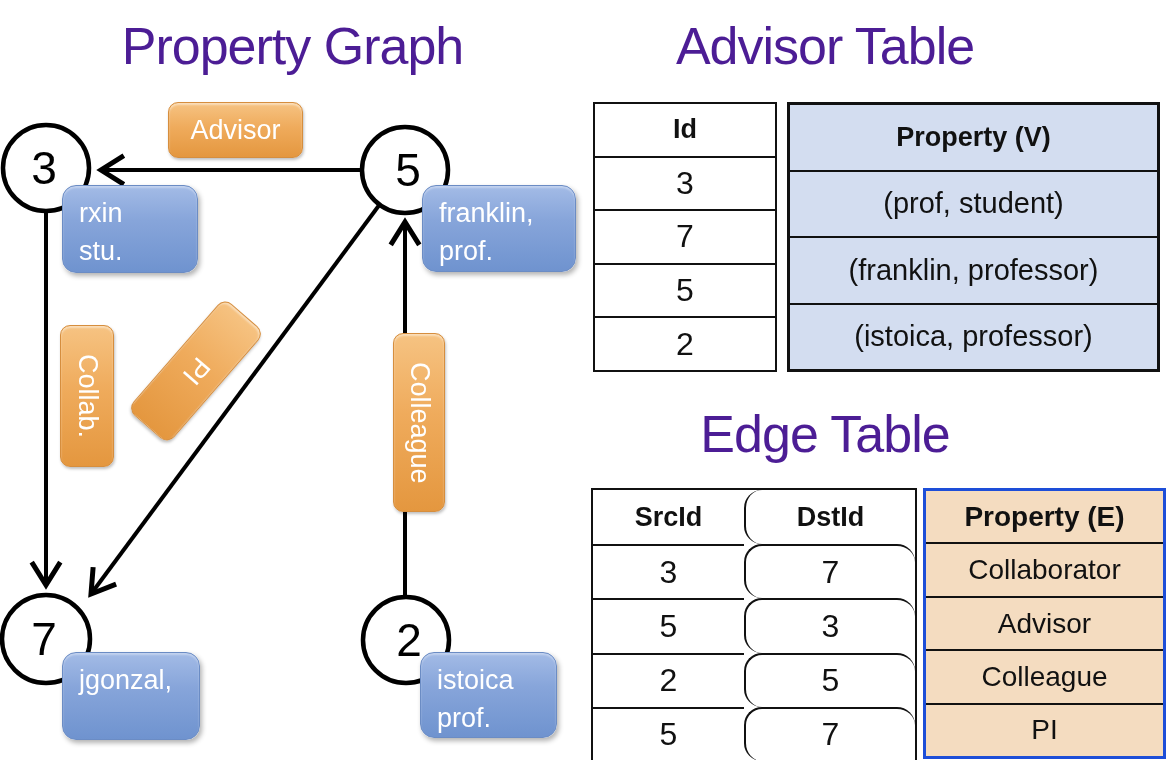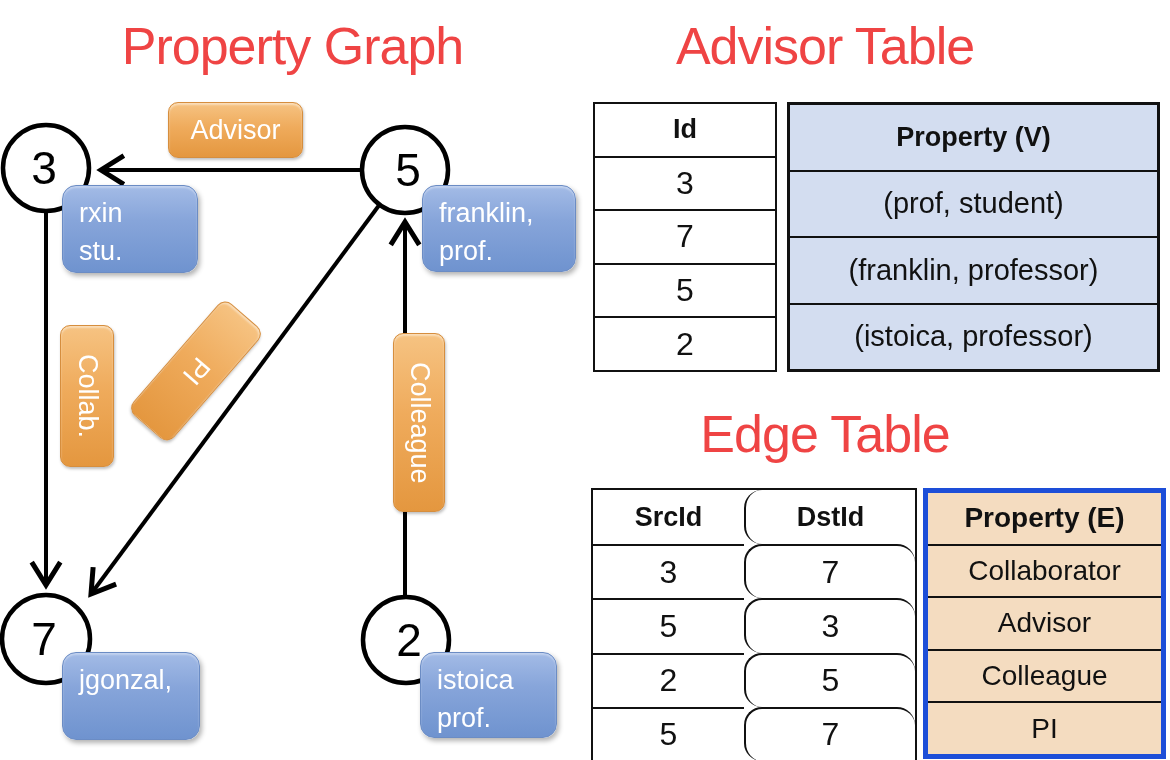--- a/index.html
+++ b/index.html
@@ -1,21 +1,21 @@
 <!DOCTYPE html>
 <html><head>
 <meta charset="utf-8">
 <style>
   html,body{margin:0;padding:0;background:#fff;}
   body{width:1170px;height:760px;position:relative;overflow:hidden;
        font-family:"Liberation Sans",sans-serif;color:#111;}
   .abs{position:absolute;}
 
   
-  .big-title{font-size:52px;font-weight:400;letter-spacing:-1px;color:#ef4444;
+  .big-title{font-size:52px;font-weight:400;letter-spacing:-1px;color:#4c1d95;
              text-align:center;white-space:nowrap;}
 
   
   #graph-svg{position:absolute;left:0;top:0;}
   .edge-line{stroke:#000;stroke-width:4;fill:none;}
   .node-circle{fill:#fff;stroke:#000;stroke-width:4.5;}
   .node-id{font-family:"Liberation Sans",sans-serif;font-size:46px;fill:#000;}
 
   .olabel{background:linear-gradient(180deg,#f6c382 0%,#efab5c 45%,#e4973f 100%);
           border:1px solid #d68e3e;border-radius:10px;
@@ -43,21 +43,21 @@
                background:#d3ddf0;}
   #vt-prop-box .cell{background:#d3ddf0;}
 
   #et-ids-box{left:591px;top:488px;width:322px;height:271px;border:2.5px solid #111;
               display:grid;grid-template-columns:151px 1fr;grid-template-rows:repeat(5,1fr);}
   #et-ids-box .cell{display:flex;align-items:center;justify-content:center;font-size:29px;}
   #et-ids-box .cell.hdr{font-weight:bold;font-size:27px;}
   #et-ids-box .cell.num{font-size:32px;}
   #et-ids-box .cell.bt{border-top:2.5px solid #111;}
   #et-ids-box .cell.bl{border-left:2.5px solid #111;border-radius:18px;}
-  #et-prop-box{left:923px;top:488px;width:243px;height:271px;border:5px solid #1d4ed8;
+  #et-prop-box{left:923px;top:488px;width:243px;height:271px;border:3px solid #1d4ed8;
                background:#f4dcc0;}
   #et-prop-box .cell{background:#f4dcc0;font-size:28px;}
 </style>
 </head>
 <body>
 
 <div class="abs big-title" style="left:0;top:16px;width:585px;">Property Graph</div>
 
 <svg id="graph-svg" width="585" height="760" viewBox="0 0 585 760">
   <defs>

